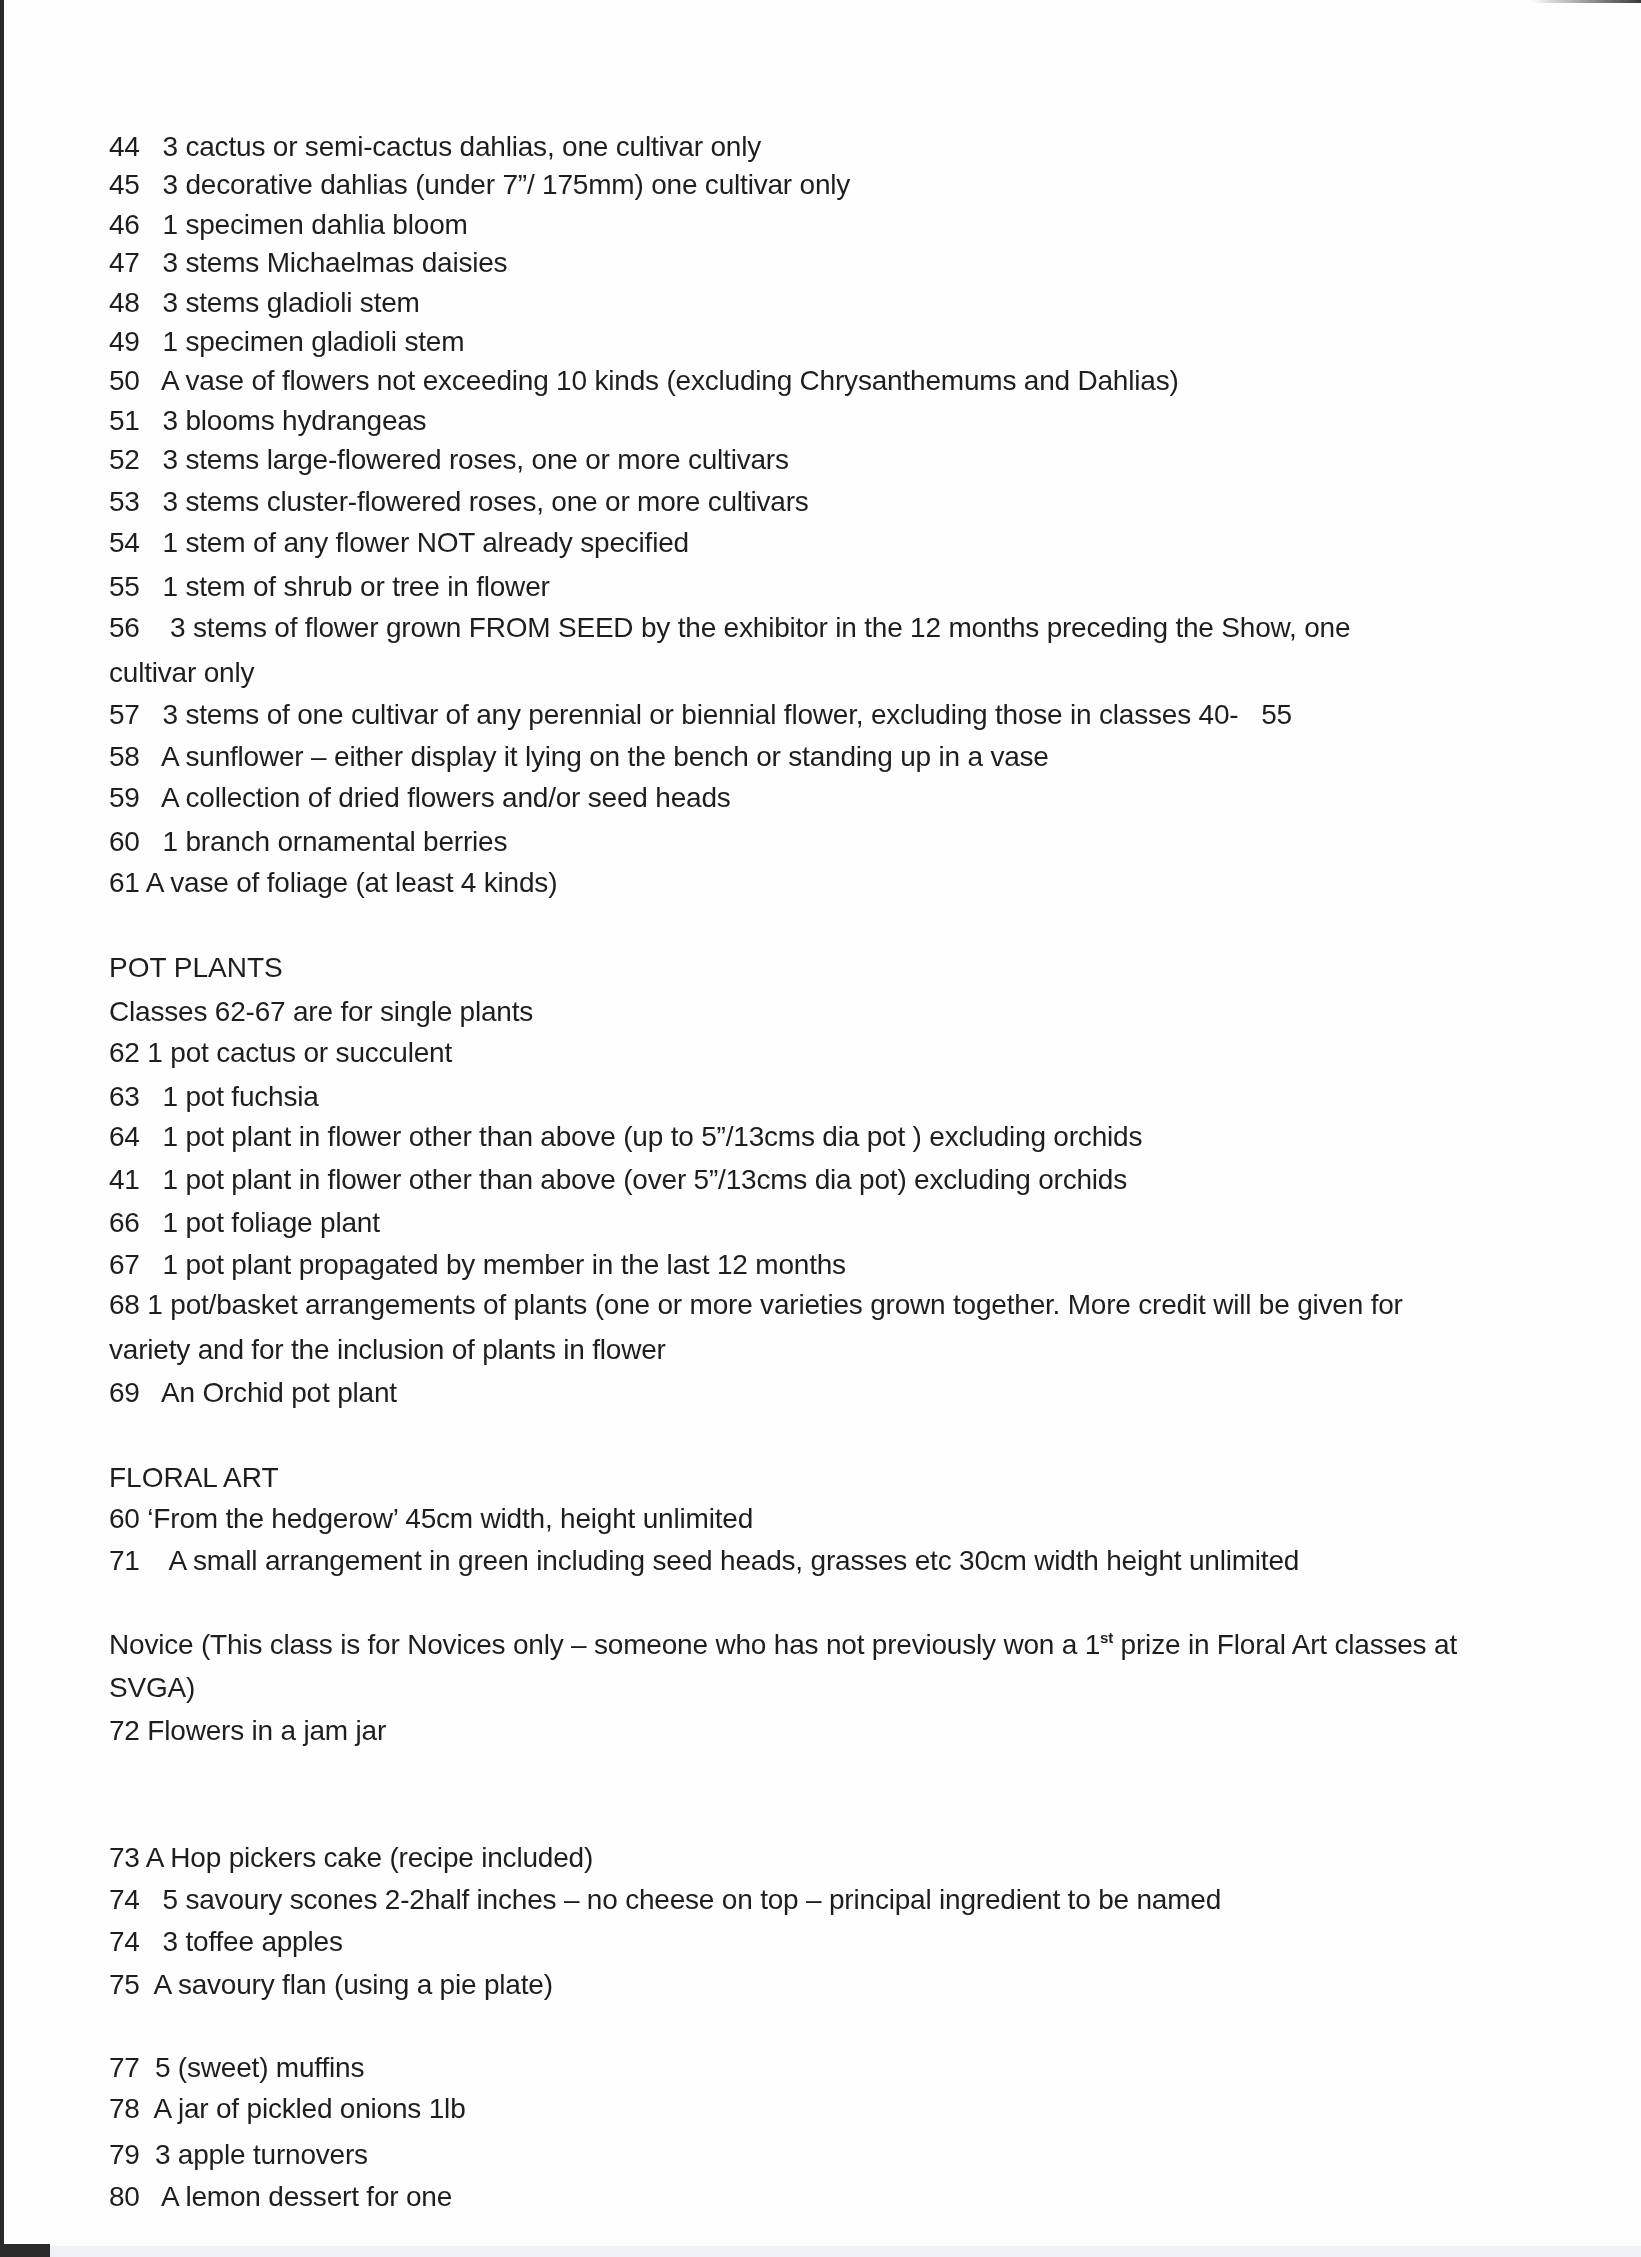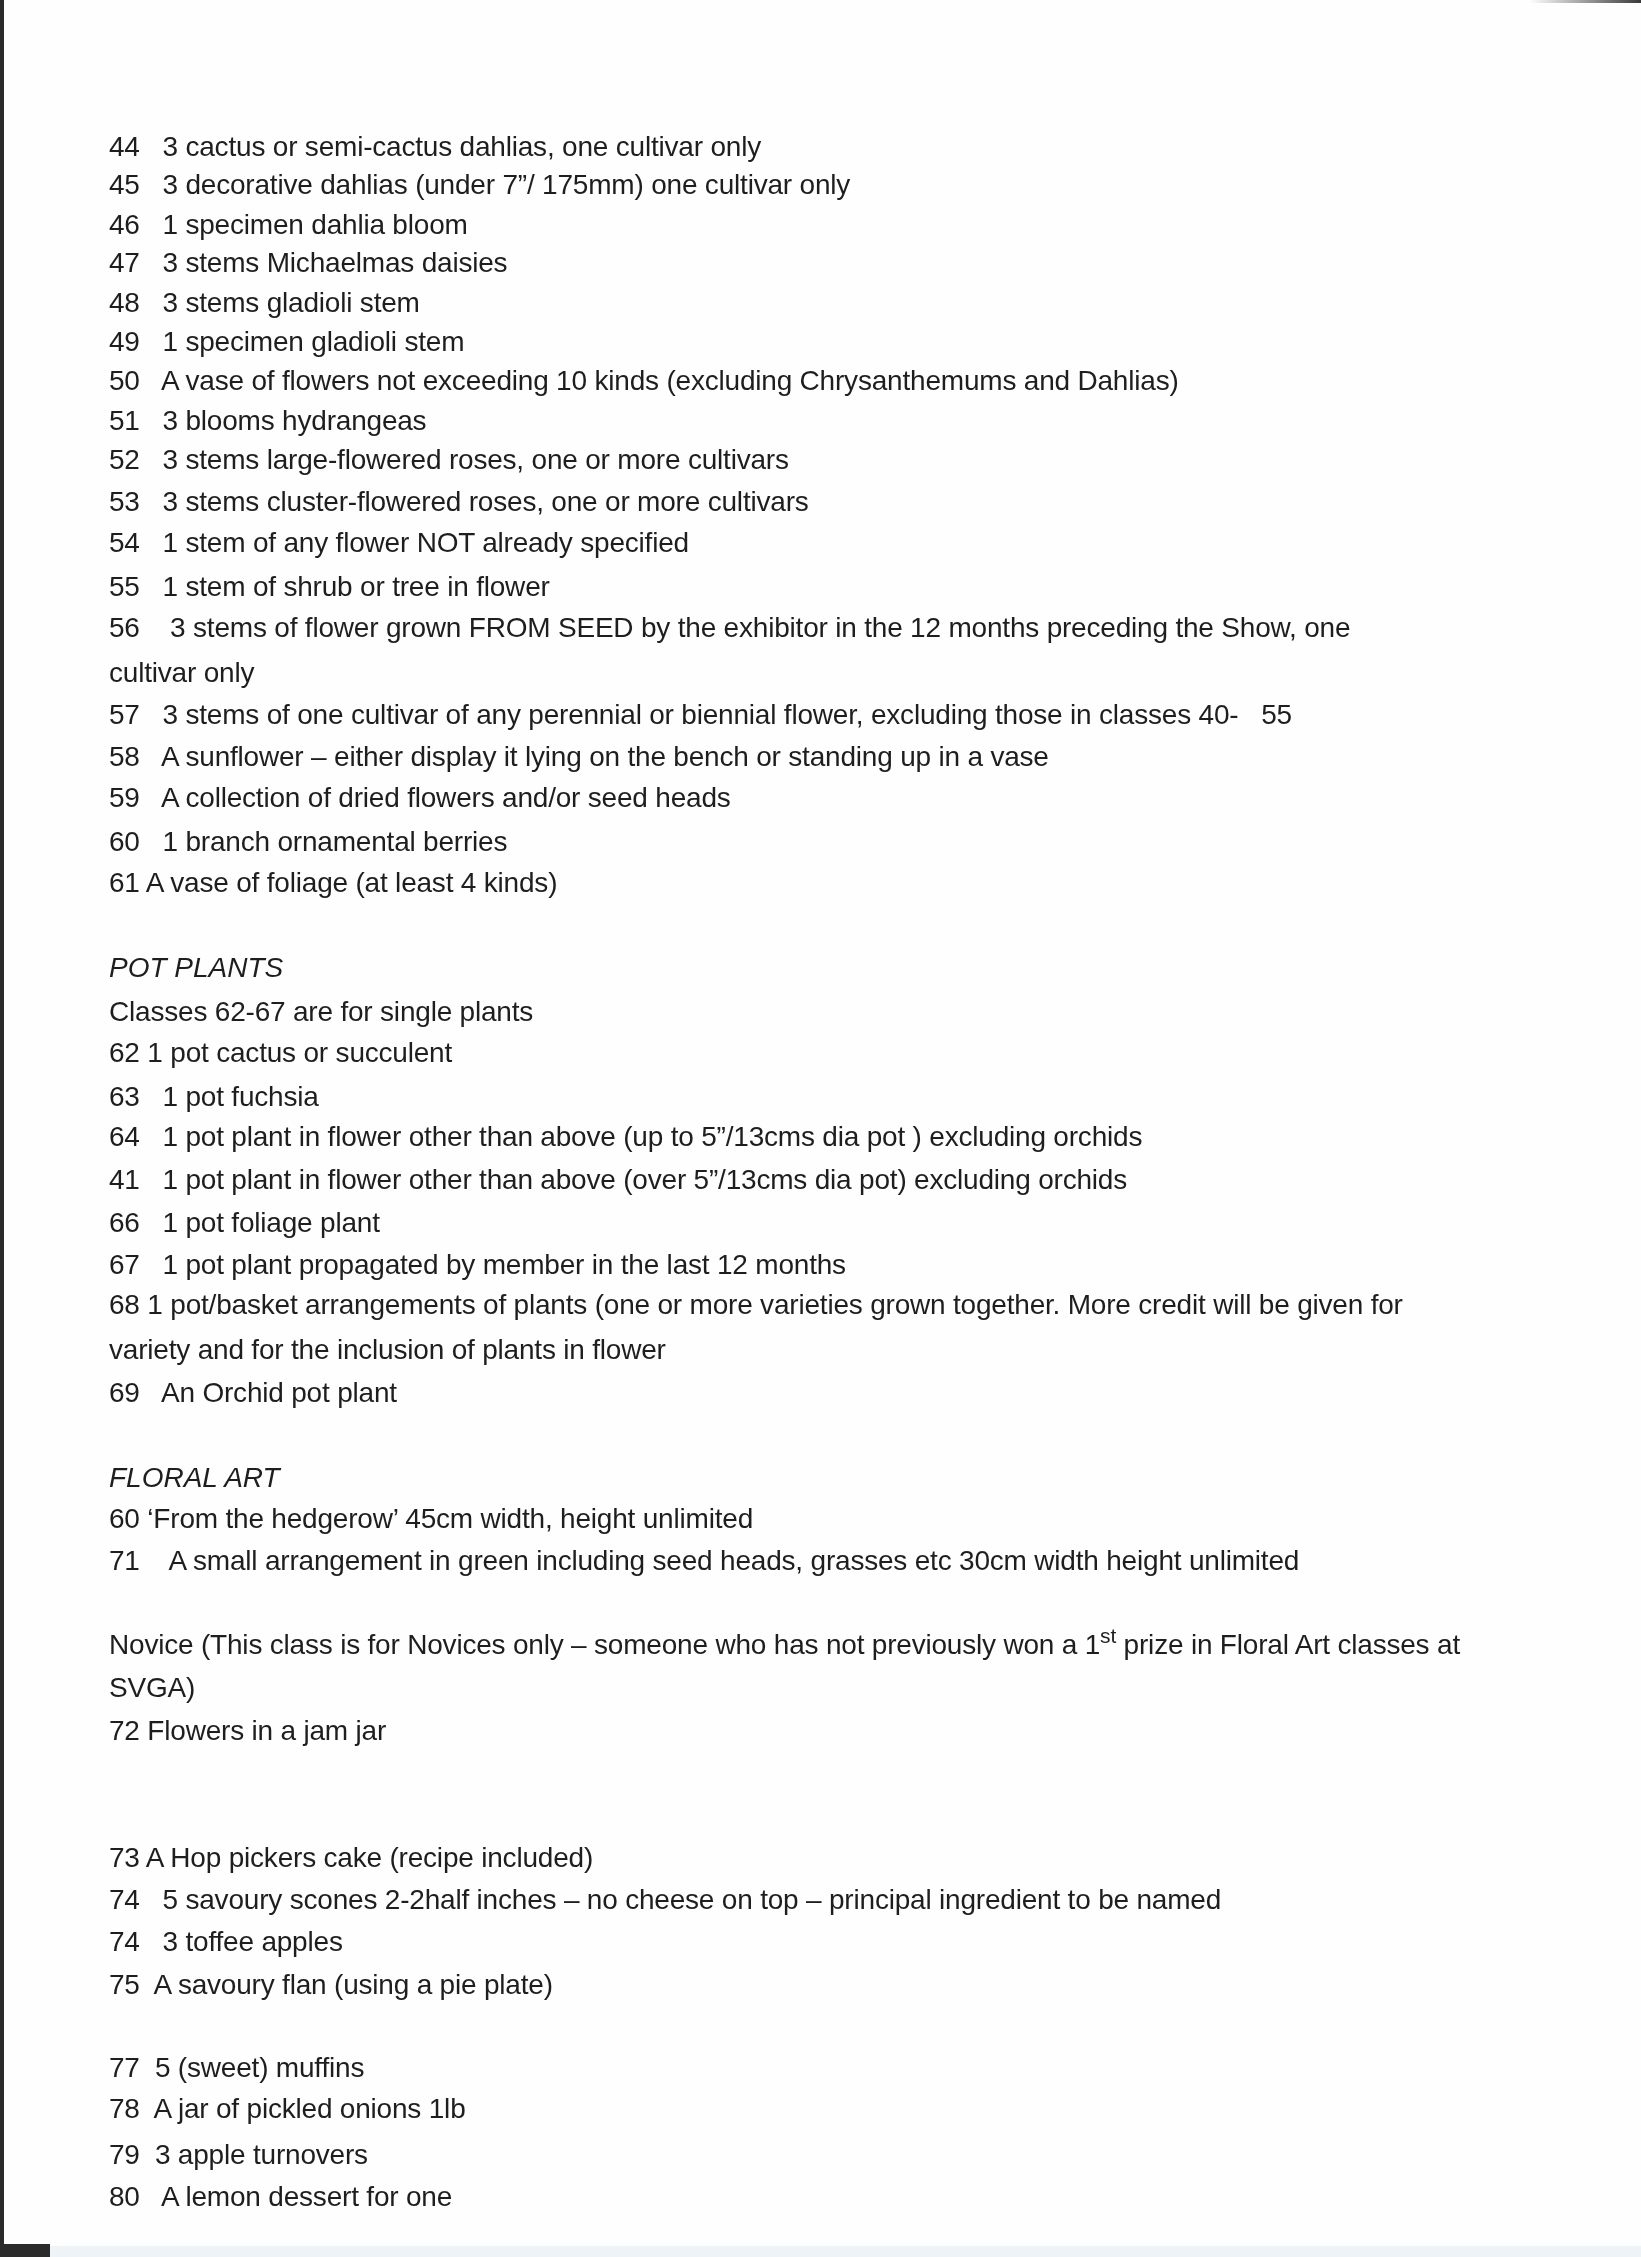--- a/index.html
+++ b/index.html
@@ -15,22 +15,22 @@
     background: linear-gradient(to right, rgba(80,80,80,0), #3a3a3a); }
   .edge-bottom-left { position: absolute; left: 0; top: 2244px; width: 50px; height: 13.5px; background: #2b2b2b; }
   .edge-bottom-tint { position: absolute; left: 50px; top: 2246px; width: 1591px; height: 11.6px; background: #eef3f8; }
   .line {
     position: absolute; left: 109px; white-space: pre;
     font-size: 28px; line-height: 35px; height: 35px;
     transform: translateY(-17.4px);
     letter-spacing: -0.2px;
     margin-top: 20px;
   }
-  .line sup { font-size: 21px; vertical-align: super; line-height: 0; }
-  .heading { letter-spacing: 0; font-style: italic; }
+  .line sup { font-size: 15px; vertical-align: super; line-height: 0; font-weight: bold; }
+  .heading { letter-spacing: 0; }
 </style>
 </head>
 <body>
 
 <div class="page">
   <div class="edge-left"></div>
   <div class="edge-top-right"></div>
   <div class="edge-bottom-left"></div>
   <div class="edge-bottom-tint"></div>
 

